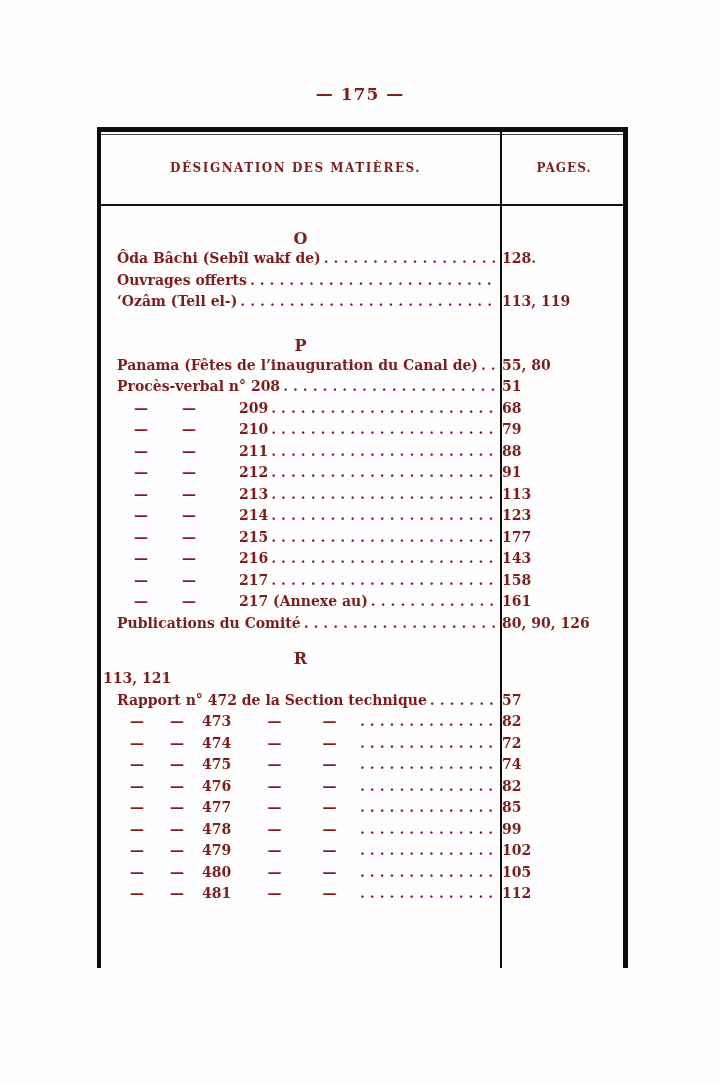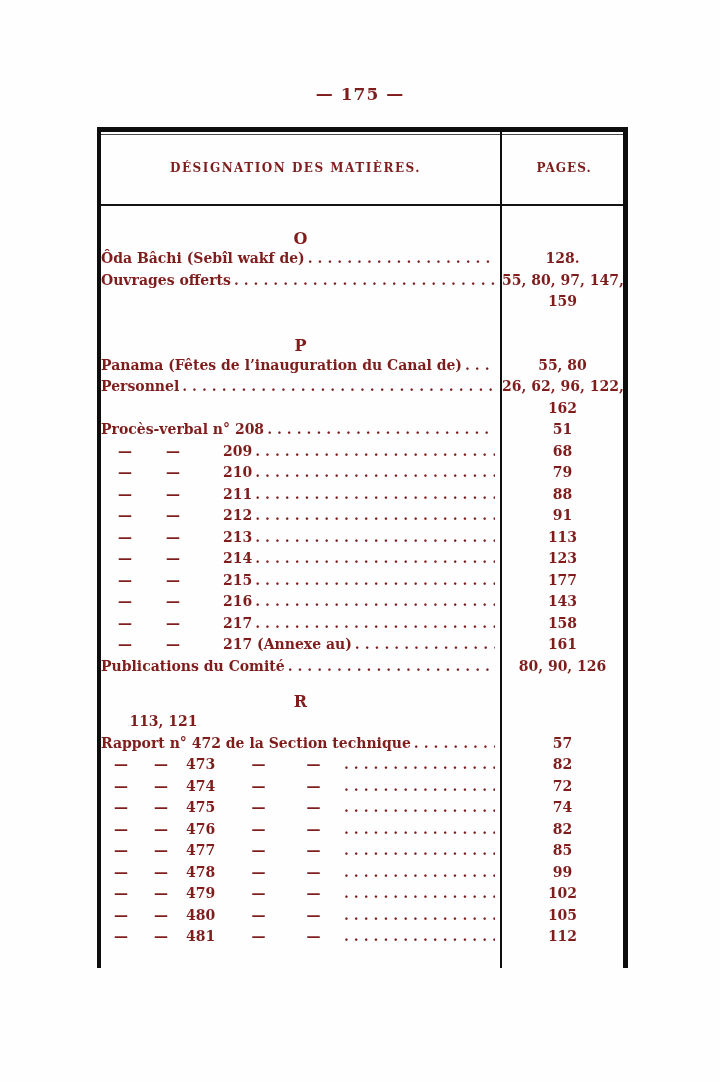--- a/index.html
+++ b/index.html
@@ -24,26 +24,26 @@
   .h-right { width:121px; margin-left:15px; text-align:center; font-size:12px; font-weight:700; letter-spacing:1px; }
   .content { position:relative; }
   .letter-row {
     width:399px; display:flex; align-items:flex-end; justify-content:center;
     font-size:16px; font-weight:700; height:42px;
   }
   .letter-row.short { height:34px; }
   .letter-row span { line-height:19px; }
   .row { display:flex; align-items:flex-start; }
   .cell-left {
-    width:399px; box-sizing:border-box; padding-left:0; padding-right:5px;
+    width:399px; box-sizing:border-box; padding-left:16px; padding-right:5px;
     display:flex; align-items:baseline;
     font-size:14px; font-weight:700; line-height:21.5px; white-space:nowrap;
   }
   .cell-right {
-    width:121px; margin-left:2px; text-align:center;
+    width:121px; margin-left:2px; text-align:left;
     font-size:14px; font-weight:700; line-height:21.5px; white-space:nowrap;
   }
   .lbl { flex:0 0 auto; }
   .leader {
     flex:1 1 auto; overflow:hidden; white-space:nowrap;
     letter-spacing:5px; padding-left:3px;
   }
   .leader::after { content:"......................................................................"; }
   .d48 { flex:0 0 48px; text-align:center; }
   .d40 { flex:0 0 40px; text-align:center; }
@@ -78,45 +78,40 @@
           </div>
           <div class="cell-right">
             <div class="pg-line">128.</div>
           </div>
         </div>
         <div class="row">
           <div class="cell-left">
             <span class="lbl">Ouvrages offerts</span>
             <span class="leader"></span>
           </div>
-          <div class="cell-right">
-            <div class="pg-line">55, 80, 97, 147,</div>
-            <div class="pg-line">159</div>
+        </div>
+        <div class="row">
+          <div class="cell-left">
+            <span class="lbl">‘Ozâm (Tell el-)</span>
+            <span class="leader"></span>
+          </div>
+          <div class="cell-right">
+            <div class="pg-line">113, 119</div>
           </div>
         </div>
         <div class="letter-row">
           <span>P</span>
         </div>
         <div class="row">
           <div class="cell-left">
             <span class="lbl">Panama (Fêtes de l’inauguration du Canal de)</span>
             <span class="leader"></span>
           </div>
           <div class="cell-right">
             <div class="pg-line">55, 80</div>
-          </div>
-        </div>
-        <div class="row">
-          <div class="cell-left">
-            <span class="lbl">Personnel</span>
-            <span class="leader"></span>
-          </div>
-          <div class="cell-right">
-            <div class="pg-line">26, 62, 96, 122,</div>
-            <div class="pg-line">162</div>
           </div>
         </div>
         <div class="row">
           <div class="cell-left">
             <span class="lbl">Procès-verbal n° 208</span>
             <span class="leader"></span>
           </div>
           <div class="cell-right">
             <div class="pg-line">51</div>
           </div>

